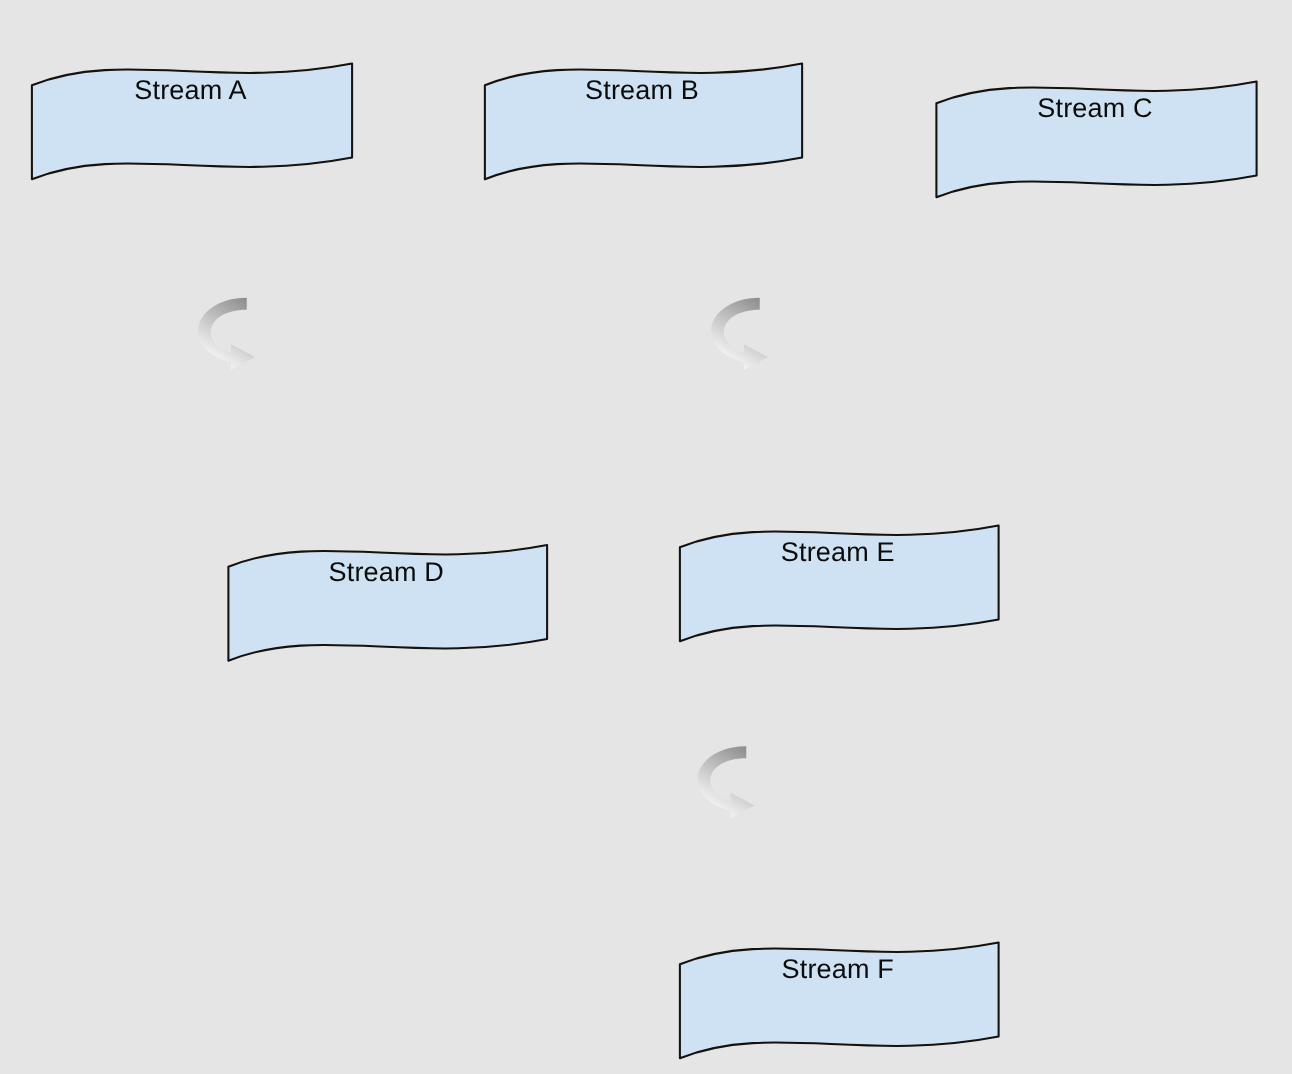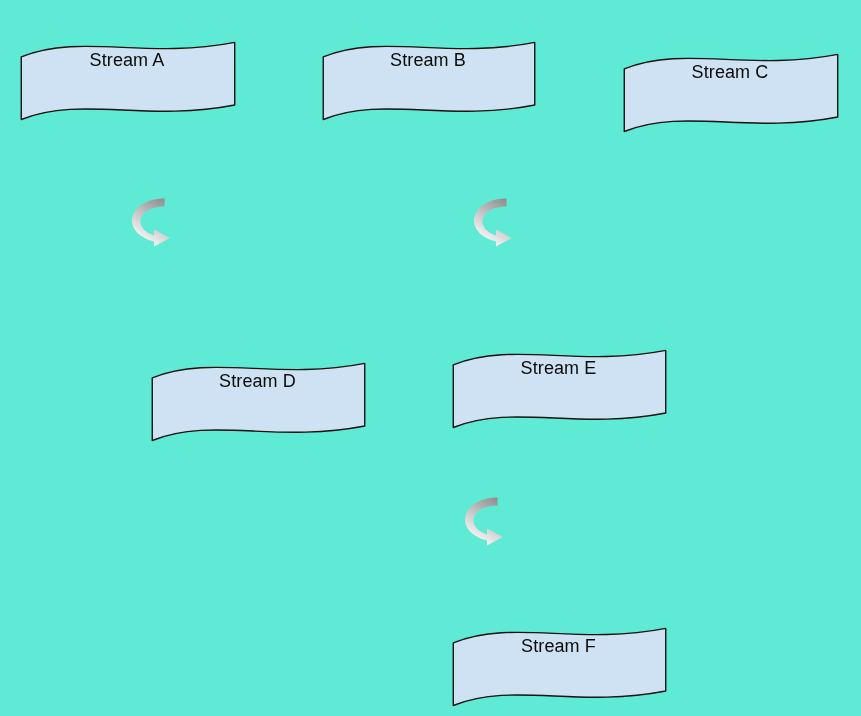--- a/index.html
+++ b/index.html
@@ -8,21 +8,21 @@
     padding: 0;
     background: #000000;
   }
   body {
     font-family: "Liberation Sans", sans-serif;
   }
   #canvas {
     position: relative;
     width: 861px;
     height: 716px;
-    background: #5eead4;
+    background: #e5e5e5;
     overflow: hidden;
   }
   .stream-node {
     position: absolute;
     padding: 0;
     margin: 0;
   }
   .stream-node svg {
     display: block;
     overflow: visible;

